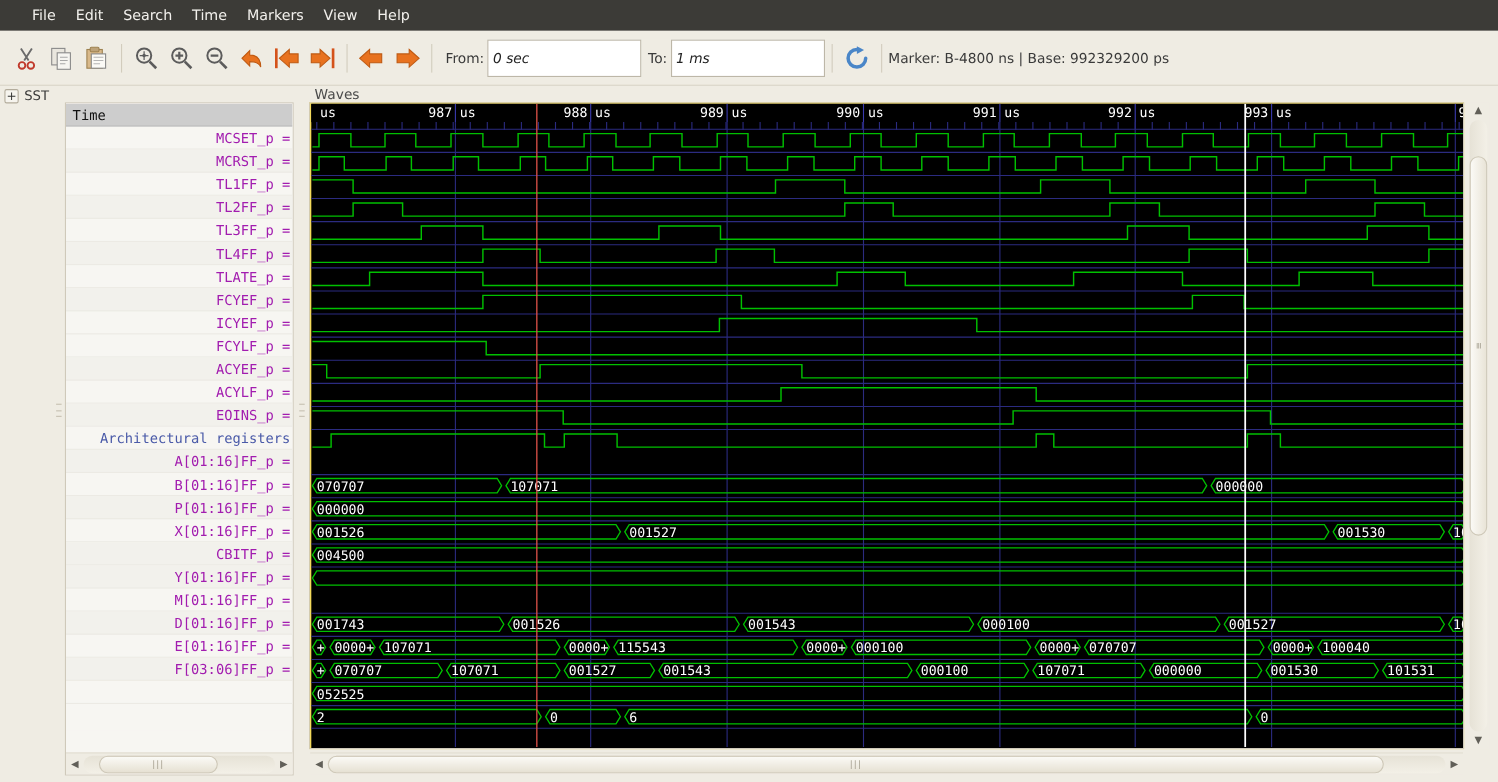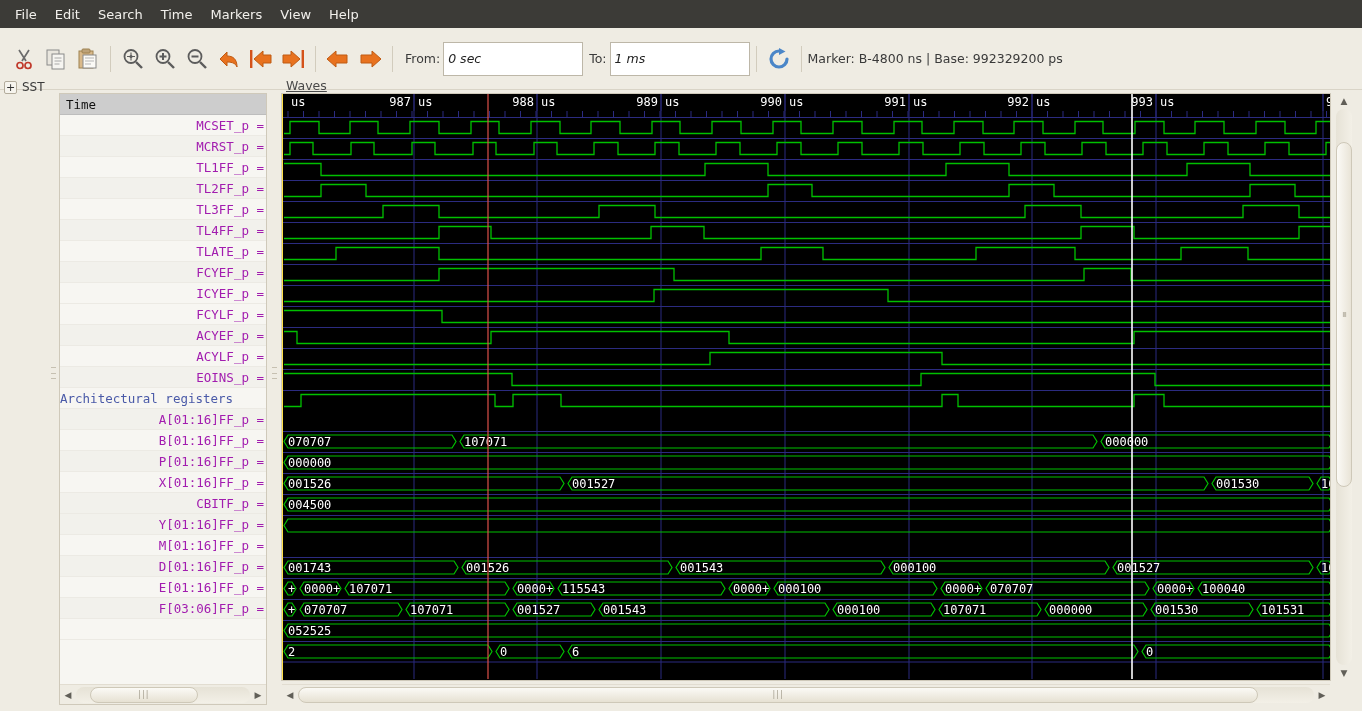--- a/index.html
+++ b/index.html
@@ -12,32 +12,32 @@
     font-size: 12px;
     color: #2b2b2b;
   }
   #app { position: relative; width: 1362px; height: 711px; }
 
   
   .menubar {
     position: absolute; left: 0; top: 0; width: 1362px; height: 28px;
     background: #3c3b37;
     display: flex; align-items: center;
-    padding-left: 6px;
+    padding-left: 20px;
   }
   .menuitem {
     color: #f2f0ec; font-size: 13px;
     padding: 4px 9px; line-height: 1;
     font-family: "DejaVu Sans", sans-serif;
     cursor: default; white-space: nowrap;
   }
 
   
   .toolbar {
-    position: absolute; left: 0; top: 28px; width: 1362px; height: 62px;
+    position: absolute; left: 0; top: 28px; width: 1362px; height: 50px;
     background: #efece3;
     border-bottom: 1px solid #d9d4c7;
     display: flex; align-items: center;
     padding-left: 8px;
   }
   .tb-btn {
     width: 32px; height: 34px;
     display: flex; align-items: center; justify-content: center;
     cursor: default;
   }
@@ -64,21 +64,21 @@
   .sst-plus {
     display: inline-flex; align-items: center; justify-content: center;
     width: 13px; height: 13px; font-size: 11px; line-height: 1;
     border: 1px solid #b3ac9c; background: #f6f4ee; color: #333;
     border-radius: 2px;
   }
   .panel-title {
     position: absolute; font-size: 12.5px; color: #4a4a4a;
   }
   #signals-title { left: 64px; top: 78px; margin-top: 31px; }
-  #waves-title   { left: 286px; top: 78px; text-decoration: underline; }
+  #waves-title   { left: 286px; top: 78px; }
 
   
   .signals-frame {
     position: absolute; left: 59px; top: 93px;
     width: 208px; height: 612px;
     border: 1px solid #cfc9ba;
     background: #f7f6f2;
     overflow: hidden;
   }
   .signals-list {
@@ -95,21 +95,21 @@
     padding-right: 2px;
     white-space: nowrap;
     overflow: hidden;
     border-bottom: 1px solid #eceae4;
   }
   .sig-row.alt { background: #f2f1ec; }
   .sig-row.time {
     background: #cdcdcd; color: #111; text-align: left; padding-left: 6px;
     border-bottom: 1px solid #bdbdbd;
   }
-  .sig-row.comment { color: #4a5aa8; text-align: left; background: #f7f6f2; }
+  .sig-row.comment { color: #4a5aa8; text-align: right; background: #f7f6f2; }
   .sig-row.blank { background: #f7f6f2; }
 
   
   .pane-handle {
     position: absolute; width: 5px; height: 16px;
     display: flex; flex-direction: column; justify-content: space-between;
     padding: 2px 0;
   }
   .pane-handle i { display: block; height: 1px; background: #c6c0b1; }
 

